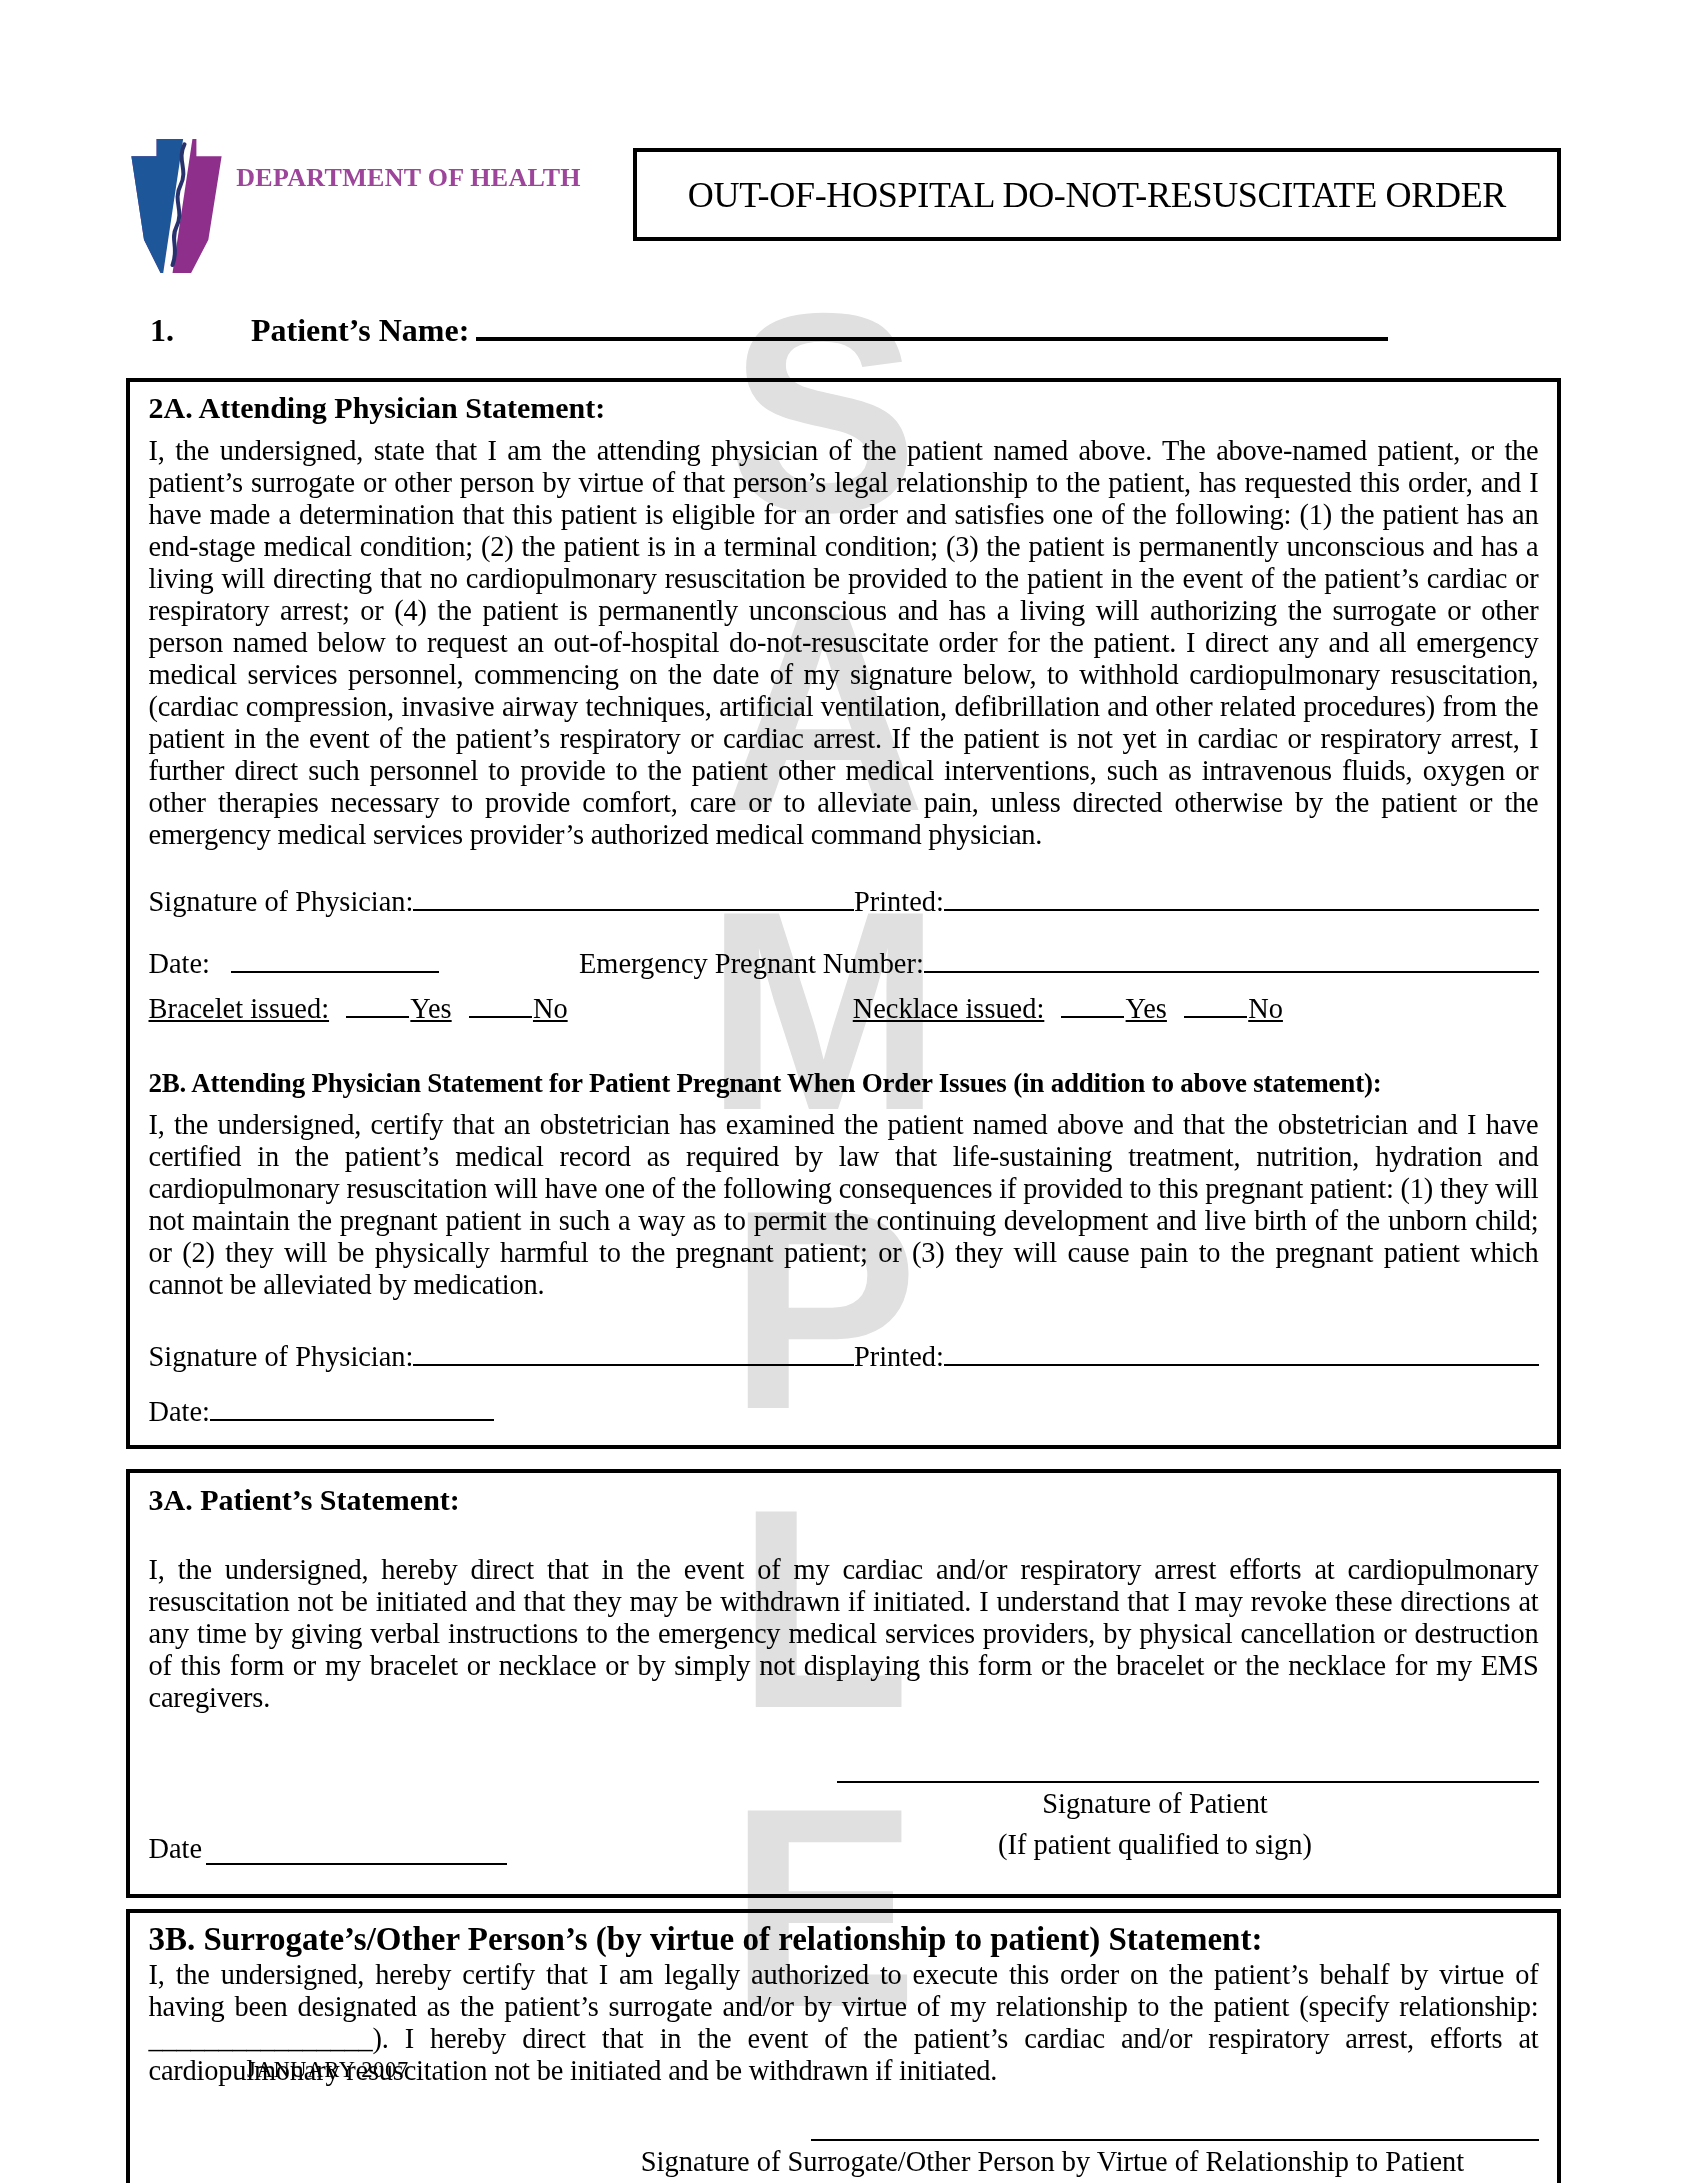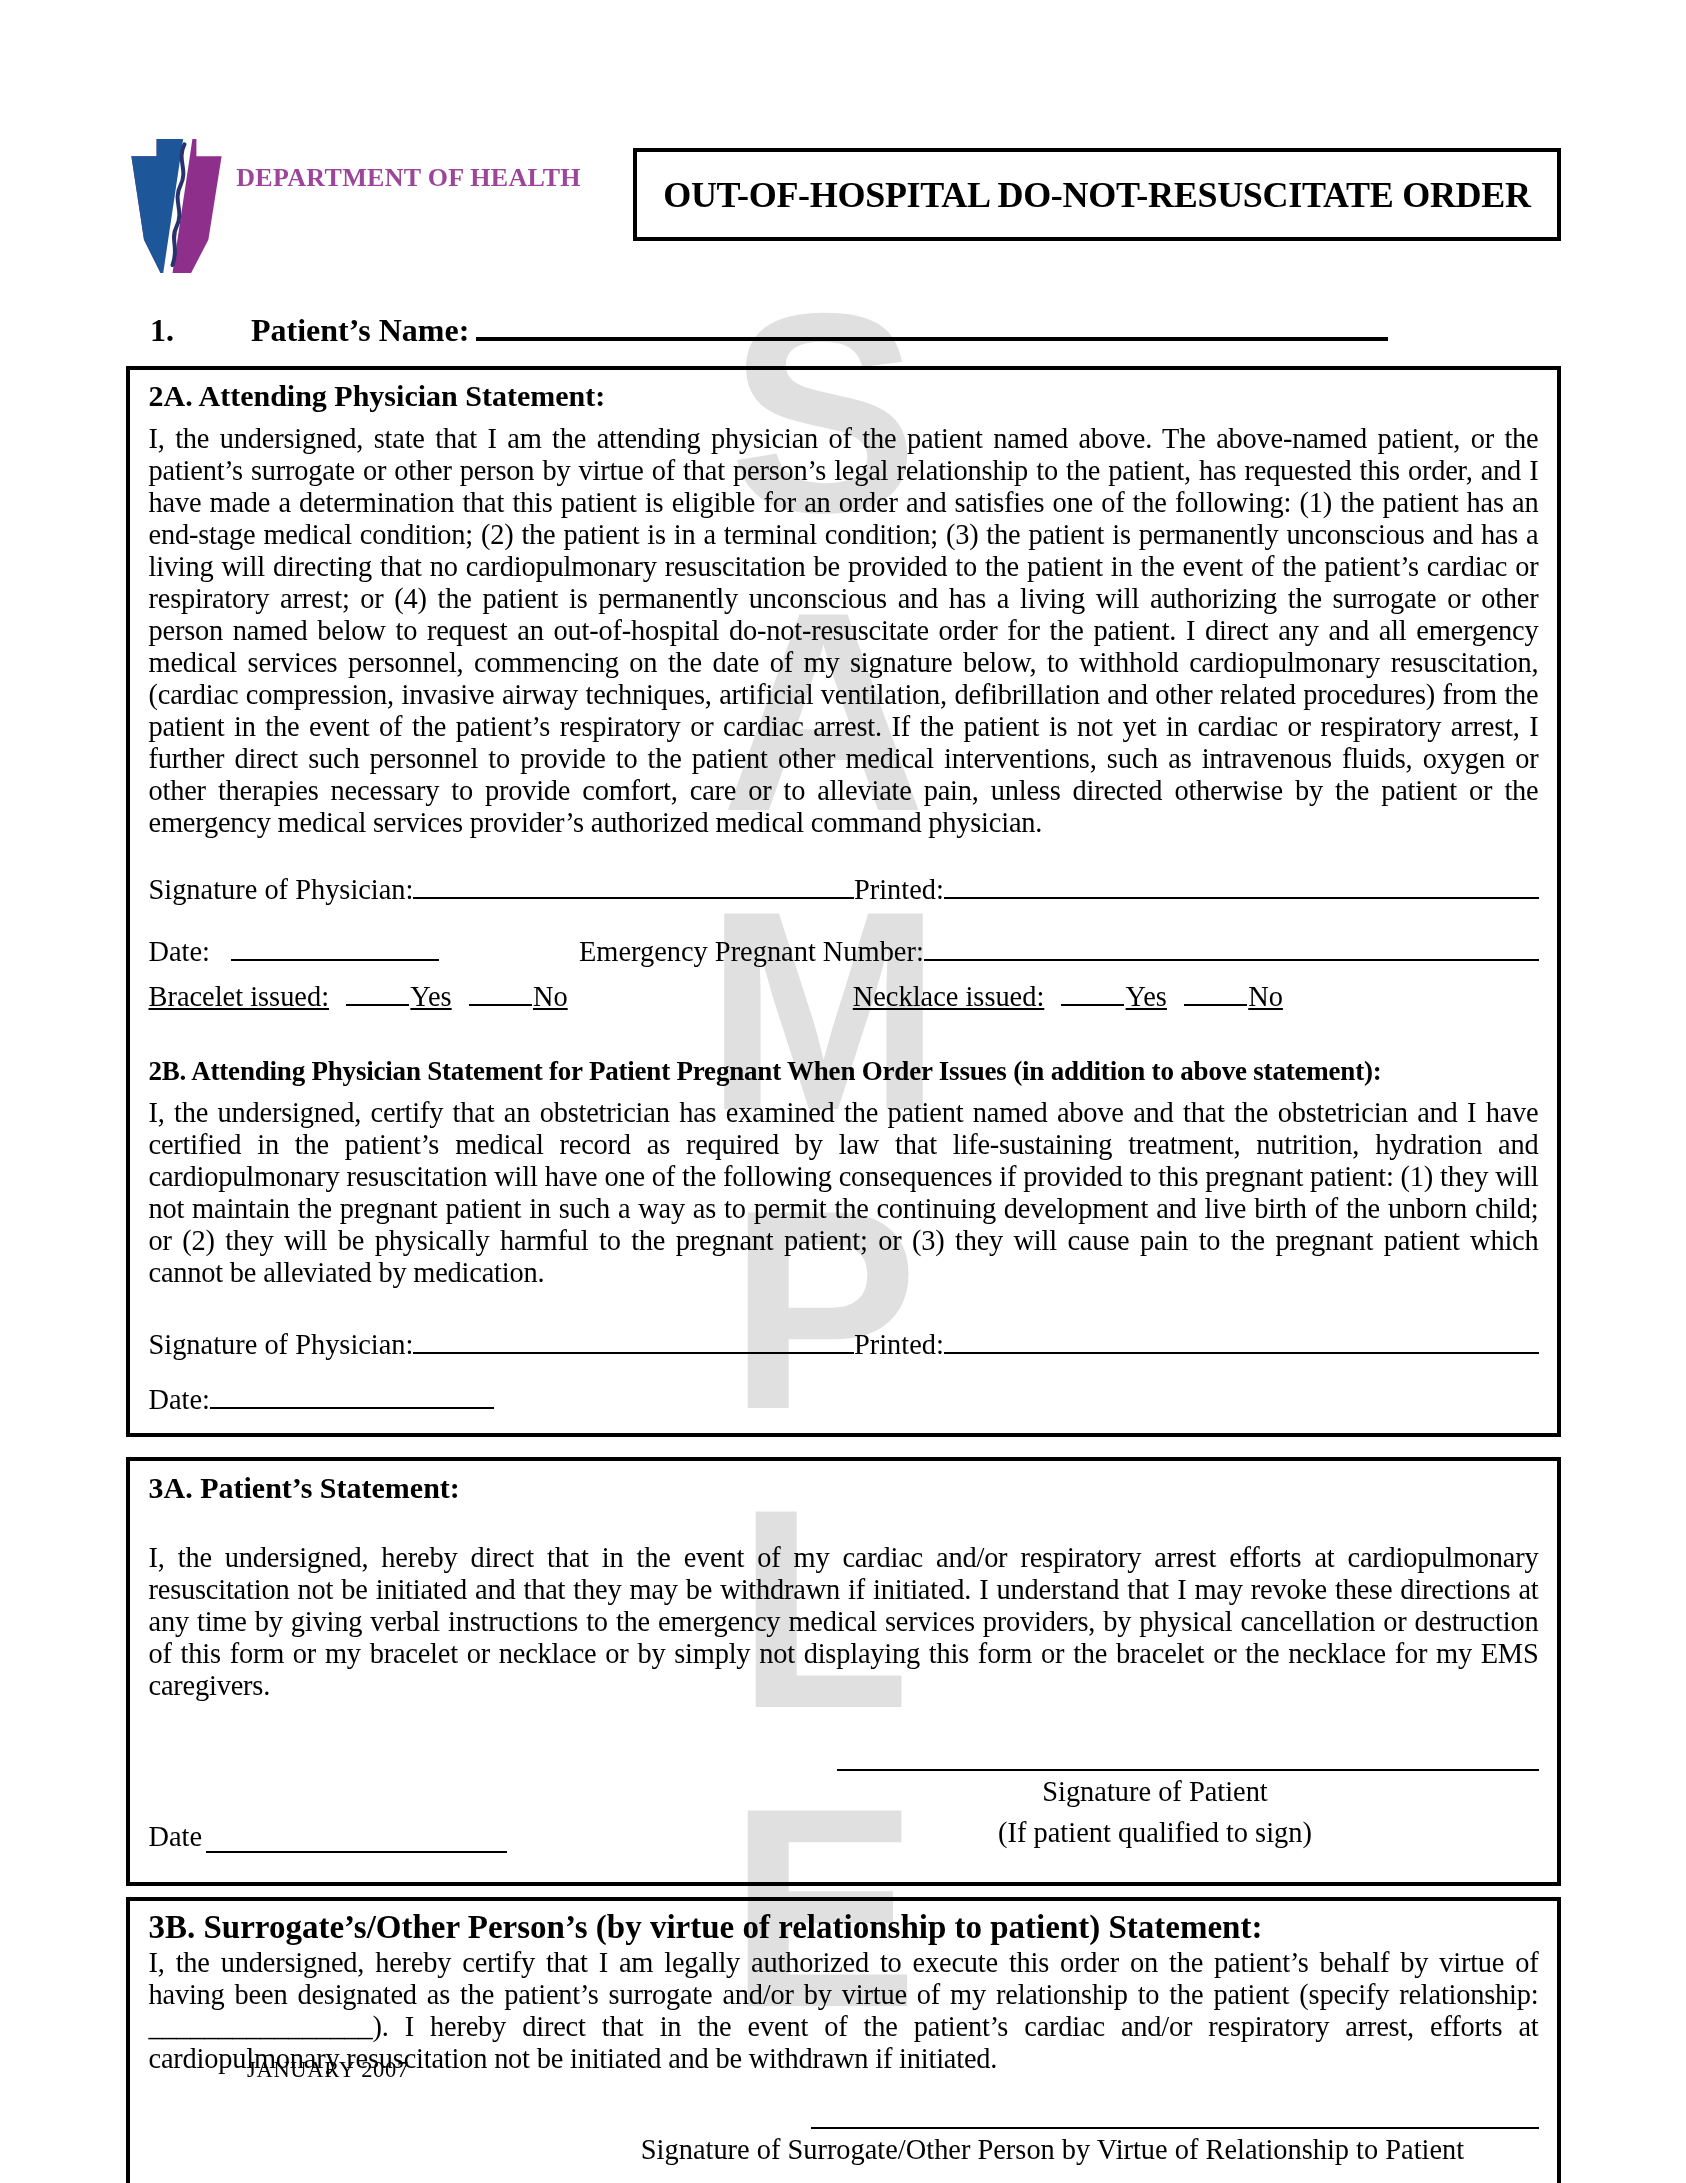--- a/index.html
+++ b/index.html
@@ -45,38 +45,38 @@
     font-family:Liberation Serif, serif;
     font-weight:bold;font-size:26px;line-height:29px;
     letter-spacing:0.3px;color:var(--dept);
   }
   .title-box{
     flex:1;margin-left:52px;margin-top:13.2px;
     border:4px solid #000;height:85px;
     display:flex;align-items:center;justify-content:center;
   }
   .title-box .ttl{
-    font-weight:bold;font-size:36px;white-space:nowrap;letter-spacing:-0.3px;
+    font-weight:normal;font-size:36px;white-space:nowrap;letter-spacing:-0.3px;
   }
   
   .blank{
     display:inline-block;
     border-bottom:2.6px solid #000;
     height:0.85em;vertical-align:-6.6px;
   }
   
   .patient-row{
     margin-top:33px;display:flex;align-items:baseline;
     font-weight:bold;font-size:32px;
   }
   .patient-row .num{margin-left:24px;width:101px;}
   .patient-row .blank{flex:1;margin-left:6.6px;margin-right:173px;border-bottom-width:4px;}
   
   .box{border:4px solid #000;padding:4px 18.5px 17px;}
-  .box-2{margin-top:17px;}
+  .box-2{margin-top:29px;}
   .box-3a{margin-top:20px;padding-bottom:29px;}
   .box-3b{margin-top:10.6px;padding-bottom:20px;}
   .box h2{font-size:30px;line-height:34px;margin:5.3px 0 0;font-weight:bold;}
   .box h2.h2b{font-size:27px;white-space:nowrap;letter-spacing:-0.2px;}
   .body-text{
     font-size:28.4px;line-height:32px;margin:9.3px 0 0;
     text-align:justify;letter-spacing:-0.2px;
   }
   
   .frow{display:flex;align-items:baseline;font-size:28.4px;}

